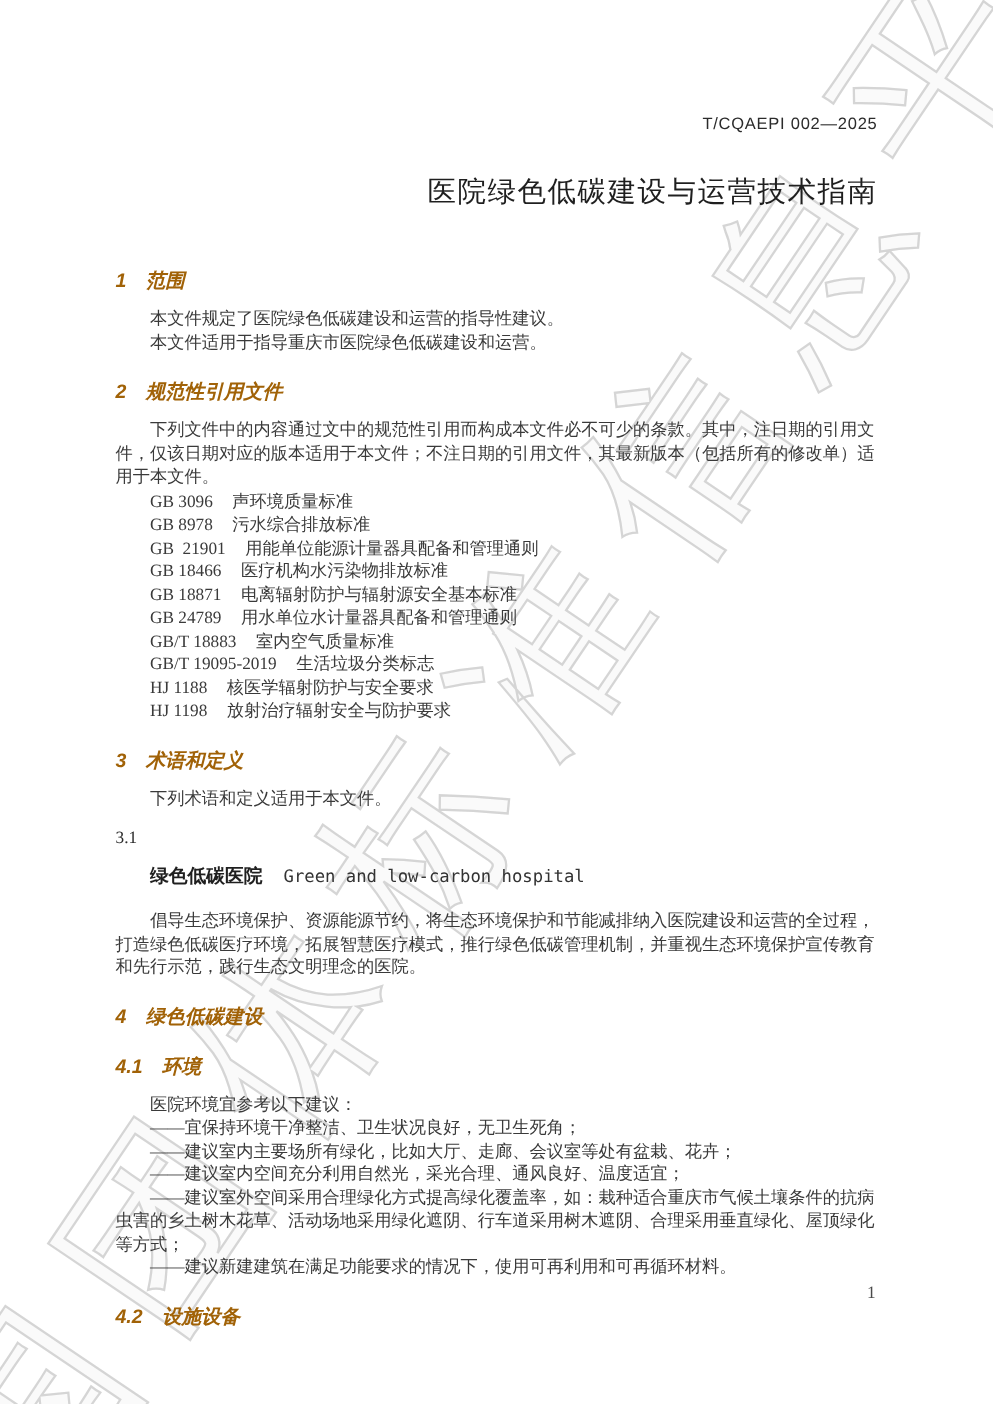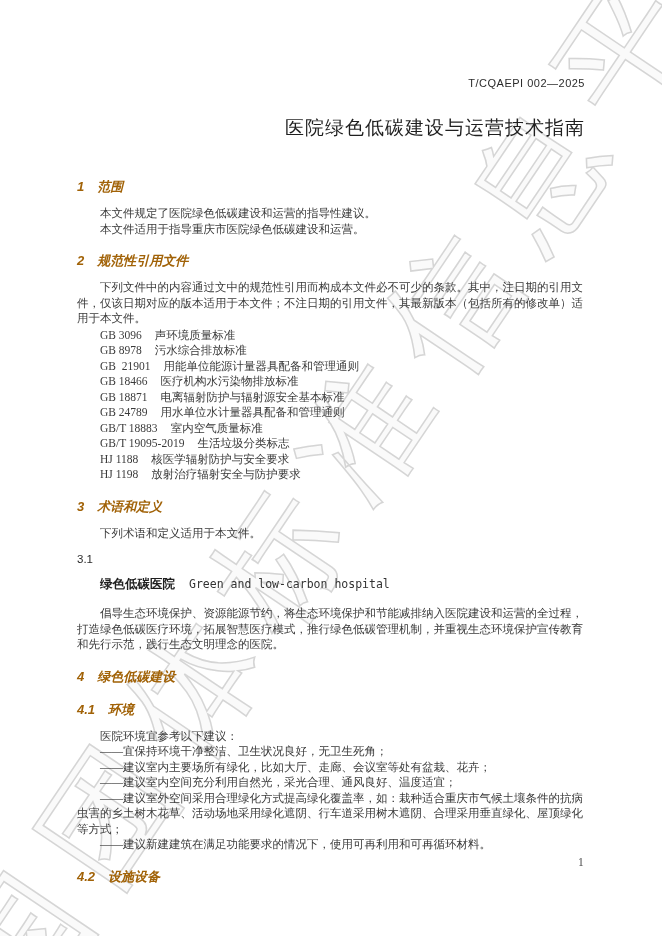--- a/index.html
+++ b/index.html
@@ -49,21 +49,21 @@
     font-style:italic;
   }
   h2.first { margin-top:37px; }
   .sec-num { margin-right:13px; }
   p { margin:0; font-size:11.5px; line-height:15.5px; }
   .indent { text-indent:23px; }
   .std-list { list-style:none; margin:1px 0 0 0; padding:0; }
   .std-list li { padding-left:23px; font-size:11.5px; line-height:15.5px; }
   .std-code { margin-right:13px; white-space:pre; }
   .term-no {
-    font-family:Liberation Sans, sans-serif;
+    font-family:Liberation Serif, serif;
     font-size:11.5px; color:#2b2b2b;
     margin:11px 0 9px 0;
   }
   .term-line { padding-left:23px; margin:0 0 14px 0; }
   .term-zh {
     font-family:"Liberation Sans", sans-serif;
     font-weight:bold; font-size:12.5px; color:#1f1f1f;
   }
   .term-en {
     font-family:"DejaVu Sans Mono", monospace;

